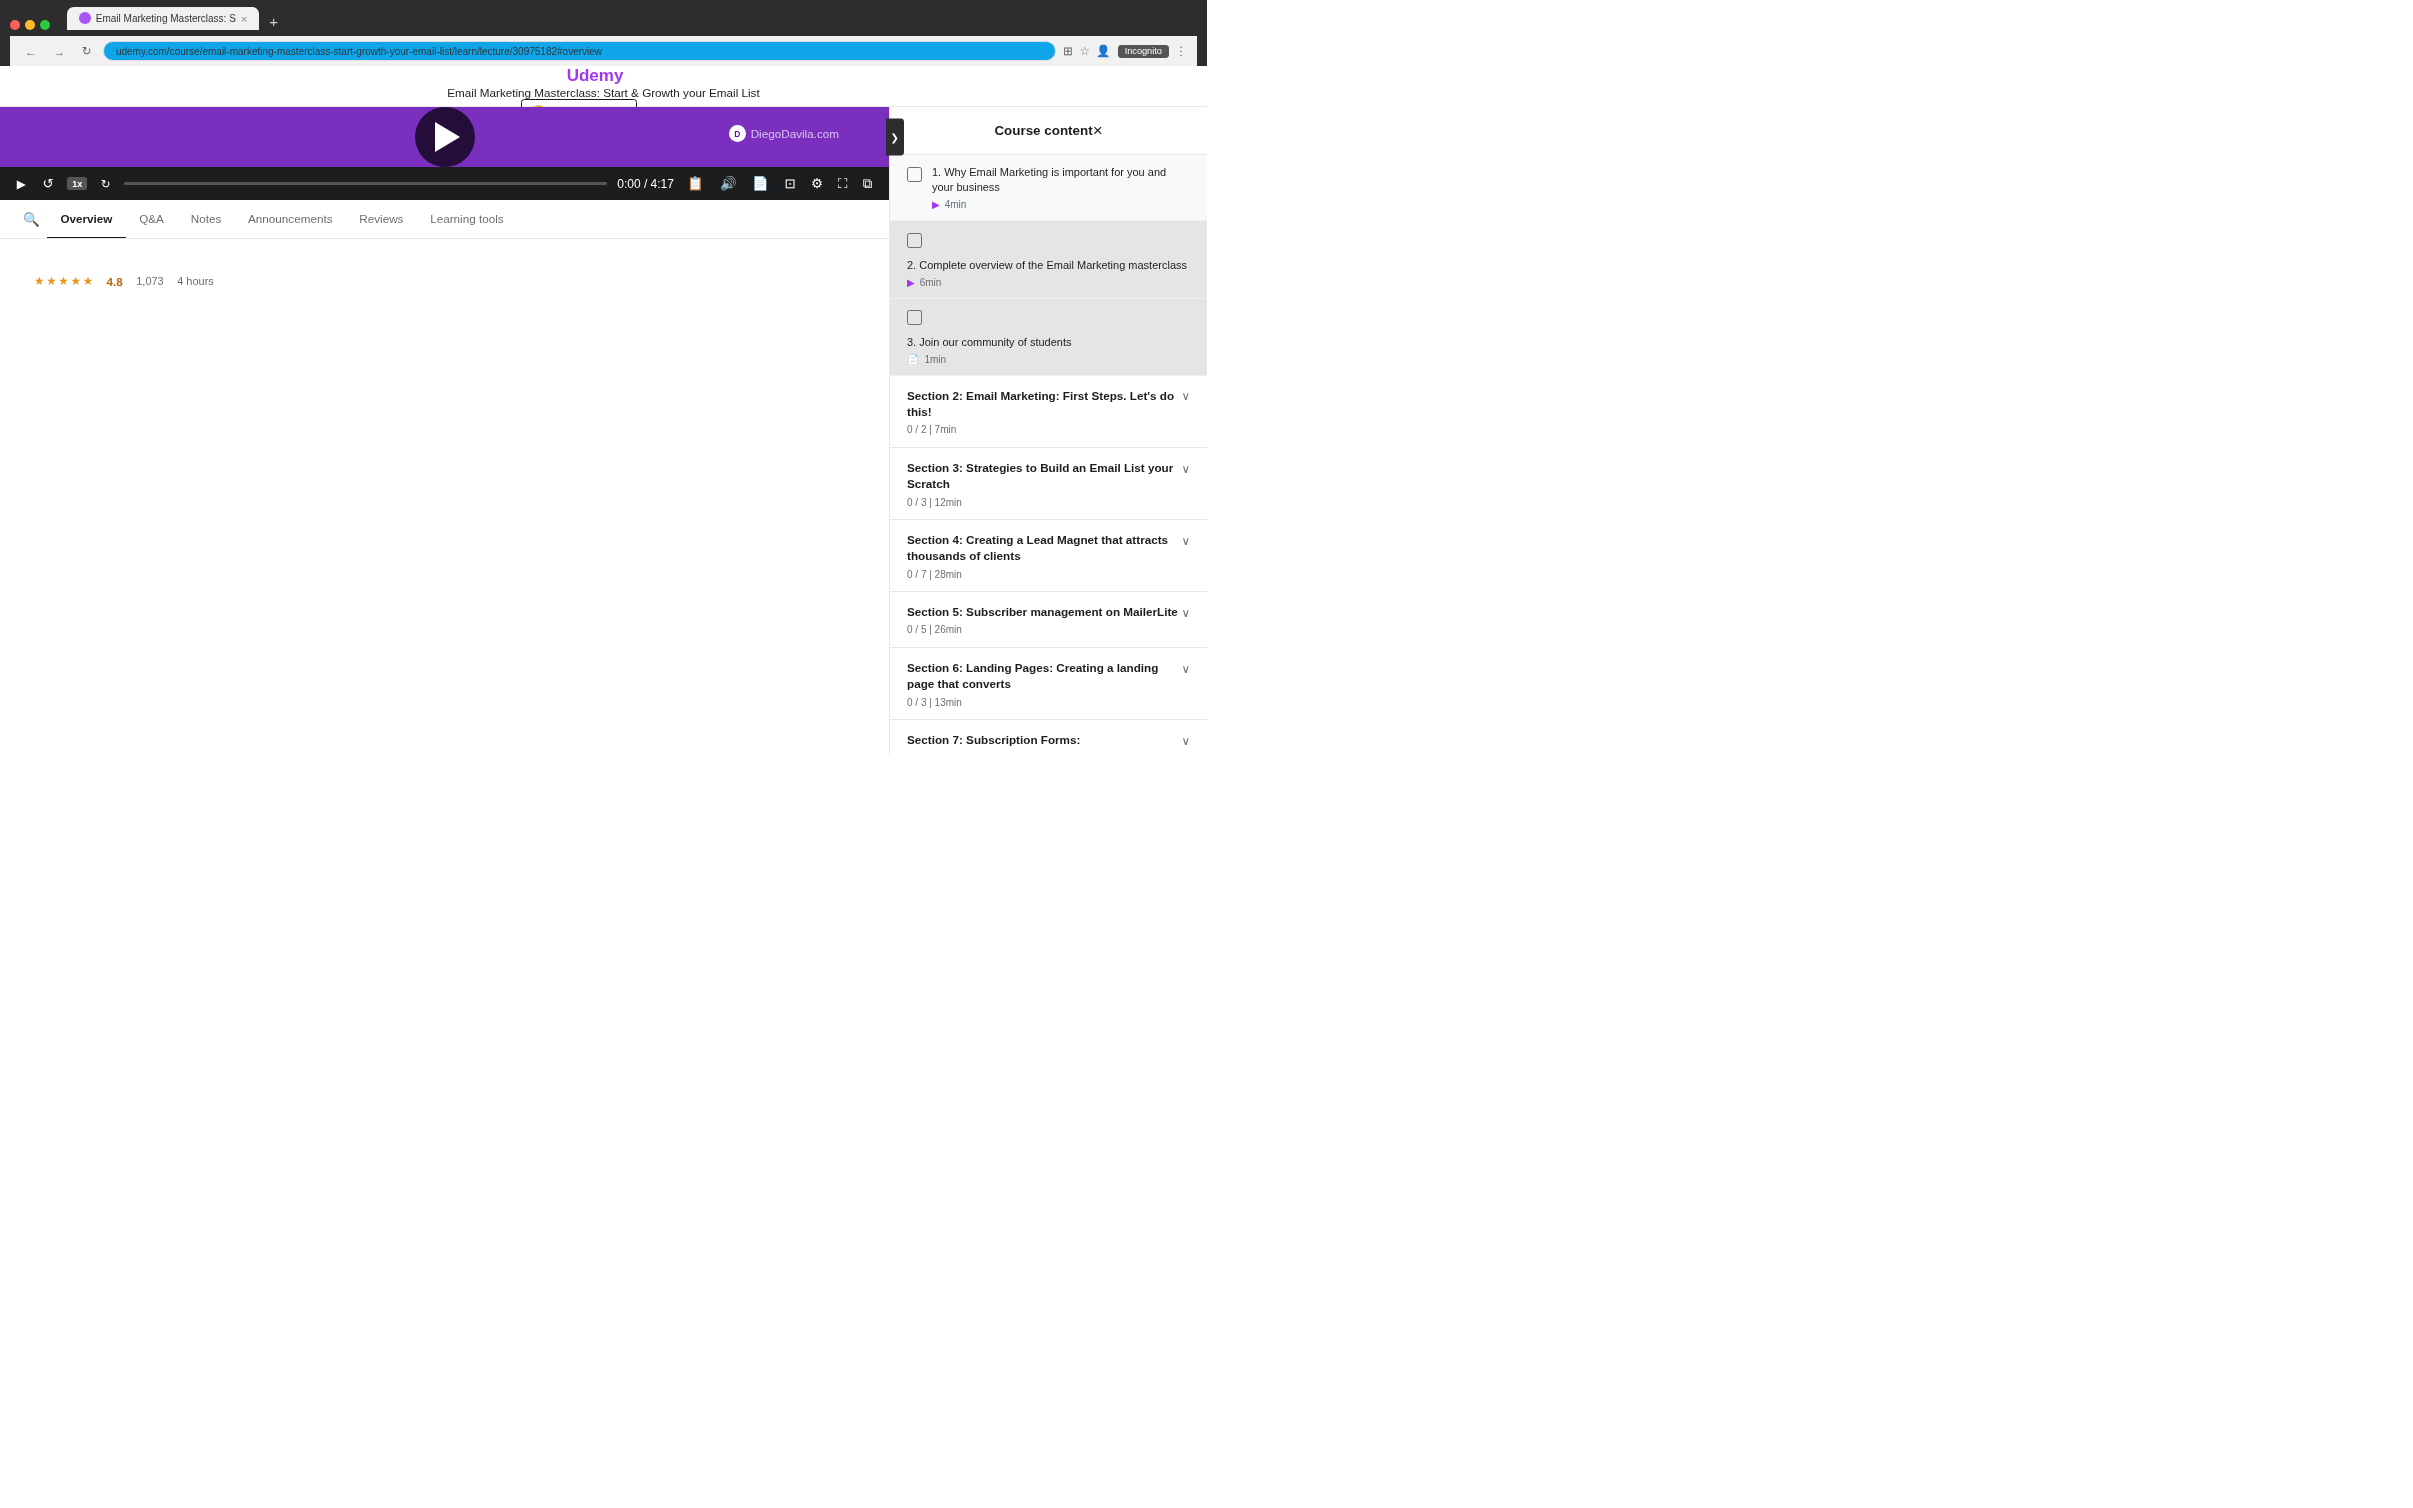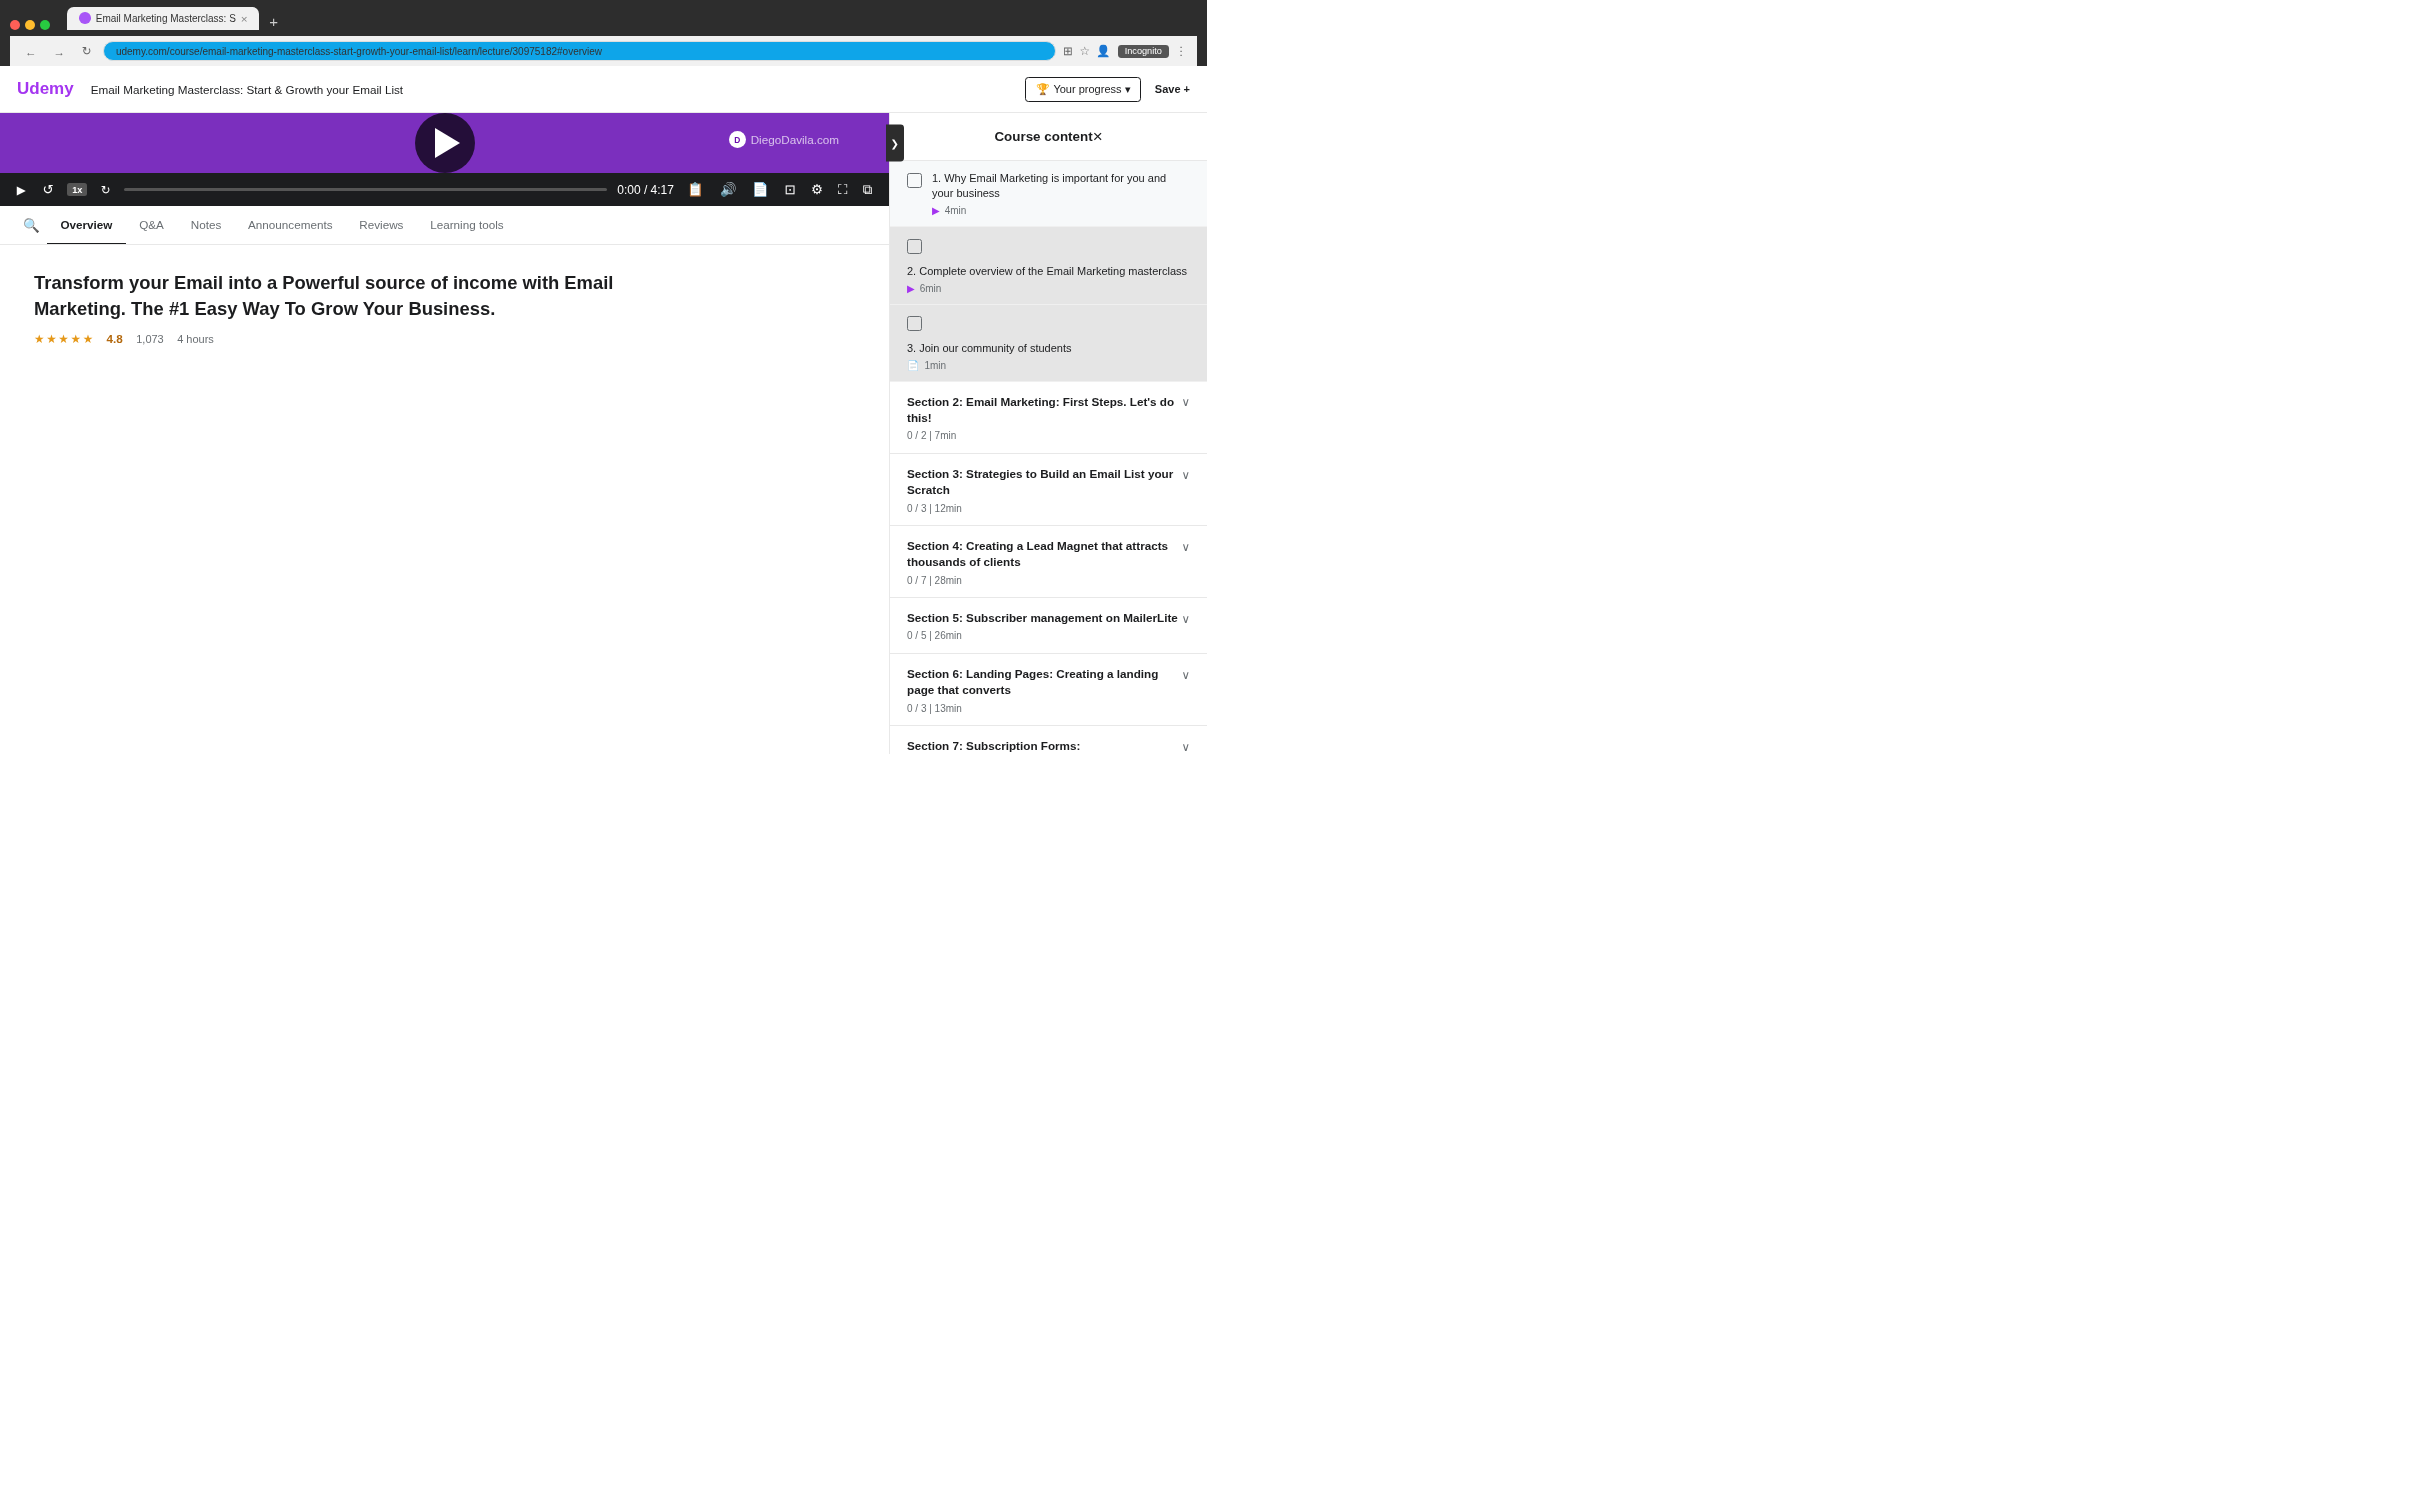--- a/index.html
+++ b/index.html
@@ -23,21 +23,21 @@
     .browser-nav { background: #f1f1f1; display: flex; align-items: center; gap: 6.7px; padding: 5px 10px; }
     .nav-btn { background: none; border: none; font-size: 11.7px; color: #666; cursor: pointer; padding: 1.7px 5px; }
     .nav-btn:disabled { color: #ccc; }
     .address-bar { flex: 1; background: #0ea5e9; border: 0.8px solid #ddd; border-radius: 17px; padding: 3.4px 11.7px; font-size: 10px; color: #333; display: flex; align-items: center; }
     .address-text { flex: 1; font-size: 10px; color: #333; }
     .nav-right { display: flex; align-items: center; gap: 6.7px; color: #666; }
     .nav-right-btn { font-size: 11.7px; cursor: pointer; }
     .incognito-badge { background: #555; color: #fff; padding: 1.7px 6.7px; border-radius: 3.4px; font-size: 9.2px; }
 
     
-    .udemy-header { background: #fff; border-bottom: 0.8px solid #e8e8e8; display: flex; align-items: center; padding: 0 17px; height: 47px; }
+    .udemy-header { background: #fff; border-bottom: 0.8px solid #e8e8e8; display: flex; align-items: center; padding: 0 17px; height: 41px; flex-direction: column; }
     .udemy-logo { display: flex; align-items: center; margin-right: 17px; }
     .udemy-logo-text { font-size: 17px; font-weight: 700; color: #a435f0; }
     .course-title { font-size: 11.7px; color: #1c1d1f; font-weight: 500; flex: 1; }
     .header-right { display: flex; align-items: center; gap: 13.4px; }
     .progress-btn { display: flex; align-items: center; gap: 3.4px; font-size: 11px; color: #1c1d1f; border: 0.8px solid #1c1d1f; padding: 5px 10px; border-radius: 3.4px; cursor: pointer; background: none; }
     .save-btn { display: flex; align-items: center; gap: 3.4px; font-size: 11px; font-weight: 600; color: #1c1d1f; cursor: pointer; background: none; border: none; }
     .video-container { flex: 1; display: flex; align-items: center; justify-content: center; position: relative; background: #7b2fbe; }
     .watermark { position: absolute; bottom: 25px; right: 50px; color: rgba(255,255,255,0.7); font-size: 11.7px; display: flex; align-items: center; gap: 5px; }
     .watermark-icon { width: 17px; height: 17px; background: #fff; border-radius: 50%; display: flex; align-items: center; justify-content: center; }
     .play-btn { width: 60px; height: 60px; background: rgba(0,0,0,0.7); border-radius: 50%; display: flex; align-items: center; justify-content: center; cursor: pointer; }
@@ -193,21 +193,20 @@
         <button class="search-btn">🔍</button>
         <a class="tab-item active">Overview</a>
         <a class="tab-item">Q&amp;A</a>
         <a class="tab-item">Notes</a>
         <a class="tab-item">Announcements</a>
         <a class="tab-item">Reviews</a>
         <a class="tab-item">Learning tools</a>
       </div>
 
       <div class="content-area">
-        <p class="hero-text">Transform your Email into a Powerful source of income with Email Marketing. The #1 Easy Way To Grow Your Business.</p>
         <div class="stats-row">
           <div class="rating-stars">
             <span class="star">★</span>
             <span class="star">★</span>
             <span class="star">★</span>
             <span class="star">★</span>
             <span class="star" style="color:#e59819;">★</span>
           </div>
           <span class="rating-text">4.8</span>
           <span class="stats-text">1,073</span>

